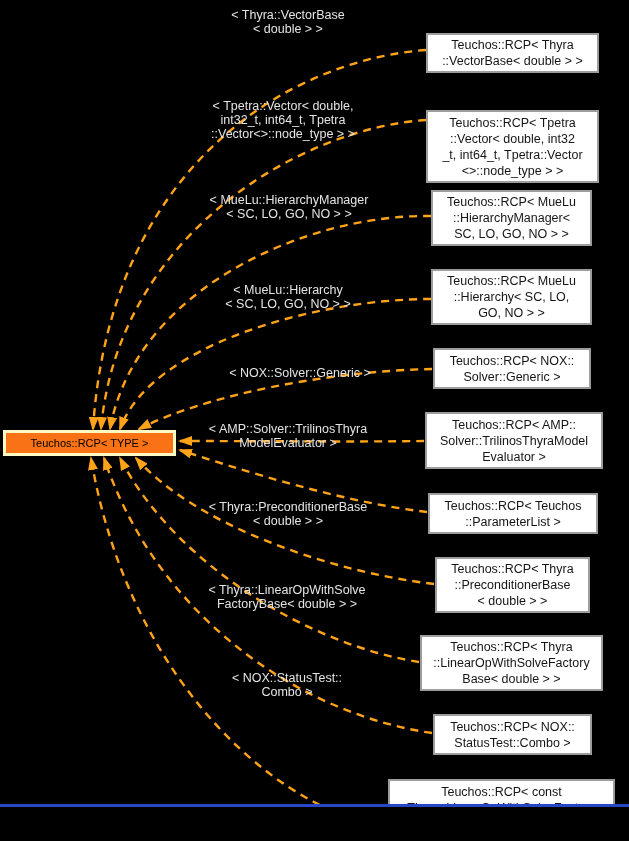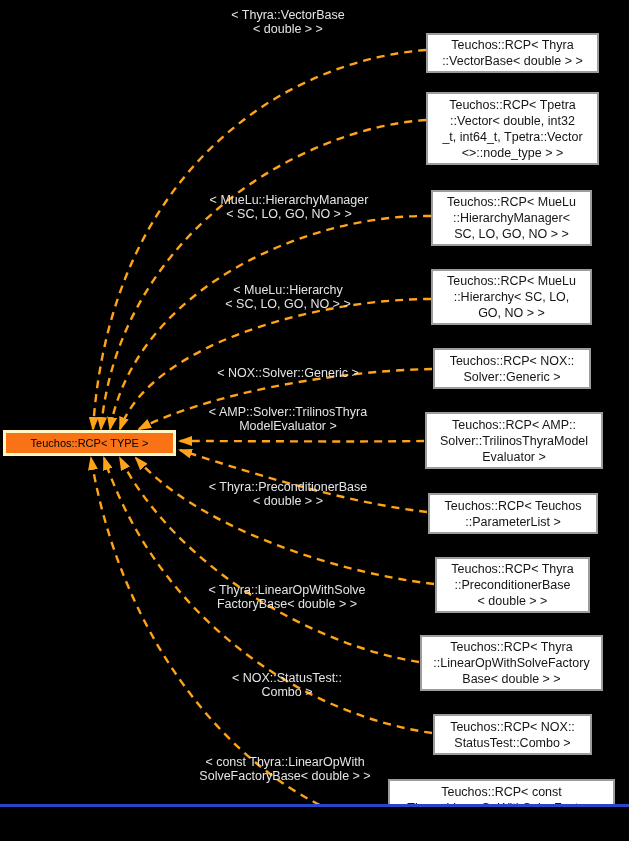--- a/index.html
+++ b/index.html
@@ -49,39 +49,40 @@
       <path d="M 427 512 C 340 502, 235 468, 180 450" marker-end="url(#arrow)"></path>
       <path d="M 434 584 C 330 572, 195 525, 136 458" marker-end="url(#arrow)"></path>
       <path d="M 419 662 C 310 645, 175 565, 120 458" marker-end="url(#arrow)"></path>
       <path d="M 432 733 C 310 716, 160 625, 104 458" marker-end="url(#arrow)"></path>
       <path d="M 400 828 C 290 822, 130 690, 91 458" marker-end="url(#arrow)"></path>
     </g>
   </svg>
 
   <div class="edge-label" style="left:288px;top:8px">&lt; Thyra::VectorBase
 &lt; double &gt; &gt;</div>
+  <div class="edge-label" style="left:283px;top:99px">&lt; Tpetra::Vector&lt; double,
+int32_t, int64_t, Tpetra
+::Vector&lt;&gt;::node_type &gt; &gt;</div>
   <div class="edge-label" style="left:289px;top:193px">&lt; MueLu::HierarchyManager
 &lt; SC, LO, GO, NO &gt; &gt;</div>
   <div class="edge-label" style="left:288px;top:283px">&lt; MueLu::Hierarchy
 &lt; SC, LO, GO, NO &gt; &gt;</div>
-  <div class="edge-label" style="left:288px;top:366px">&lt; NOX::Solver::Generic &gt;</div>
-  <div class="edge-label" style="left:288px;top:405px">&lt; AMP::Solver::TrilinosThyra
+  <div class="edge-label" style="left:300px;top:366px">&lt; NOX::Solver::Generic &gt;</div>
+  <div class="edge-label" style="left:288px;top:422px">&lt; AMP::Solver::TrilinosThyra
 ModelEvaluator &gt;</div>
-  <div class="edge-label" style="left:288px;top:480px">&lt; Thyra::PreconditionerBase
+  <div class="edge-label" style="left:288px;top:500px">&lt; Thyra::PreconditionerBase
 &lt; double &gt; &gt;</div>
   <div class="edge-label" style="left:287px;top:583px">&lt; Thyra::LinearOpWithSolve
 FactoryBase&lt; double &gt; &gt;</div>
   <div class="edge-label" style="left:287px;top:671px">&lt; NOX::StatusTest::
 Combo &gt;</div>
-  <div class="edge-label" style="left:285px;top:755px">&lt; const Thyra::LinearOpWith
-SolveFactoryBase&lt; double &gt; &gt;</div>
 
   <div class="node" style="left:426px;top:33px;width:173px;height:40px">Teuchos::RCP&lt; Thyra
 ::VectorBase&lt; double &gt; &gt;</div>
-  <div class="node" style="left:426px;top:92px;width:173px;height:73px">Teuchos::RCP&lt; Tpetra
+  <div class="node" style="left:426px;top:110px;width:173px;height:73px">Teuchos::RCP&lt; Tpetra
 ::Vector&lt; double, int32
 _t, int64_t, Tpetra::Vector
 &lt;&gt;::node_type &gt; &gt;</div>
   <div class="node" style="left:431px;top:190px;width:161px;height:56px">Teuchos::RCP&lt; MueLu
 ::HierarchyManager&lt;
 SC, LO, GO, NO &gt; &gt;</div>
   <div class="node" style="left:431px;top:269px;width:161px;height:56px">Teuchos::RCP&lt; MueLu
 ::Hierarchy&lt; SC, LO,
 GO, NO &gt; &gt;</div>
   <div class="node" style="left:433px;top:348px;width:158px;height:41px">Teuchos::RCP&lt; NOX::

